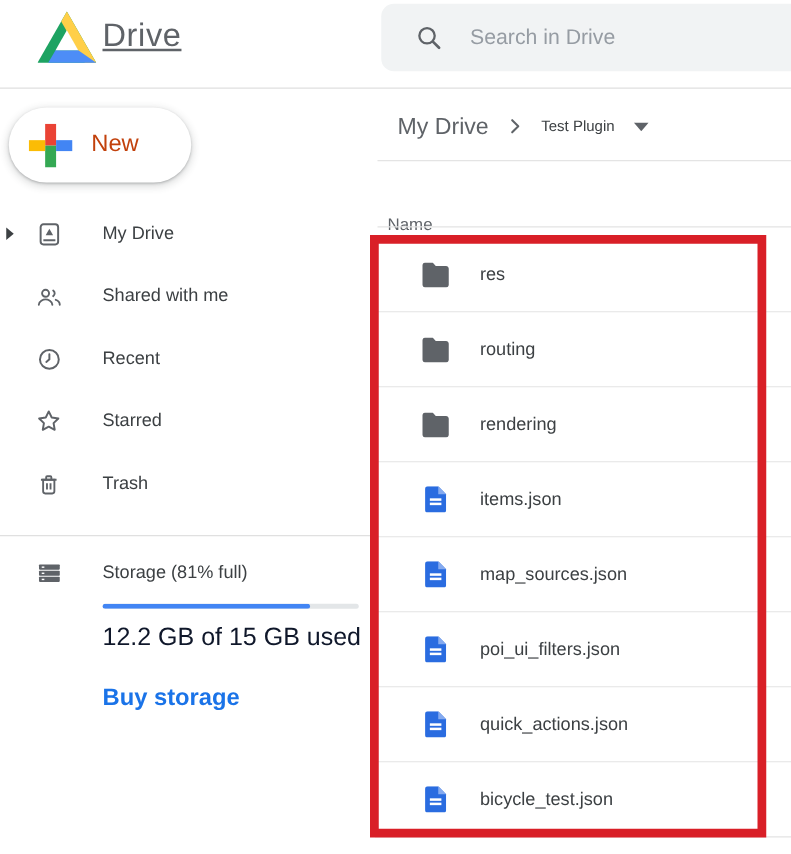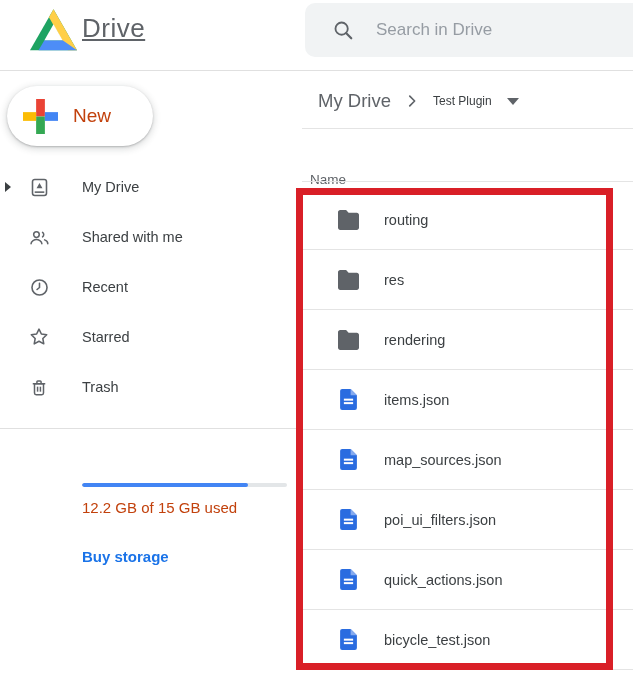--- a/index.html
+++ b/index.html
@@ -37,22 +37,22 @@
   #nav{left:0;top:162px;width:290px;}
   .nav-item{height:50px;display:flex;align-items:center;padding-left:28px;cursor:pointer;}
   .nav-item .nicon{width:22px;display:flex;justify-content:center;flex:0 0 auto;}
   .nav-item .nlbl{margin-left:32px;font-size:14.5px;color:#3c4043;}
   #sidebar-divider{left:0;top:428px;width:296px;height:1px;background:#e0e0e0;}
   #storage-row{left:0;top:433px;width:290px;height:50px;display:flex;align-items:center;padding-left:28px;cursor:pointer;}
   #storage-row .nicon{width:22px;display:flex;justify-content:center;}
   #storage-row .nlbl{margin-left:32px;font-size:14.5px;color:#3c4043;}
   #storage-bar{left:82px;top:483px;width:205px;height:4px;border-radius:2px;background:#e3e6e8;overflow:hidden;}
   #storage-fill{height:100%;background:#4285f4;border-radius:2px;}
-  #storage-usage{left:82px;top:499px;font-size:15px;color:#c2410c;}
-  #buy-storage{left:82px;top:548px;font-size:15px;color:#1a73e8;font-weight:bold;cursor:pointer;}
+  #storage-usage{left:82px;top:499px;font-size:20px;color:#0f172a;}
+  #buy-storage{left:82px;top:548px;font-size:19px;color:#1a73e8;font-weight:bold;cursor:pointer;}
 
   
   #breadcrumb{left:318px;top:86px;height:30px;display:flex;align-items:center;}
   #bc-root{font-size:18.5px;color:#5f6368;cursor:pointer;}
   #bc-chevron{margin:0 12px;display:flex;}
   #bc-current{font-size:12px;color:#3c4043;cursor:pointer;}
   #bc-caret{margin-left:15px;display:flex;cursor:pointer;}
   #breadcrumb-divider{left:302px;top:128px;width:331px;height:1px;background:#e4e4e4;}
   #col-name{left:310px;top:172px;font-size:13.5px;color:#5f6368;cursor:pointer;}
   #colhead-divider{left:302px;top:181px;width:331px;height:1px;background:#e4e4e4;}
@@ -159,20 +159,33 @@
           <line x1="10.3" y1="11" x2="10.3" y2="17"></line>
           <line x1="13.7" y1="11" x2="13.7" y2="17"></line>
         </svg>
       </span>
       <span class="nlbl">Trash</span>
     </div>
   </div>
 
   <div id="sidebar-divider" class="abs"></div>
 
+  <div id="storage-row" class="abs">
+    <span class="nicon">
+      <svg width="21" height="21" viewBox="0 0 24 24" fill="#5f6368">
+        <rect x="2.5" y="4.2" width="19" height="4.6" rx="0.7"></rect>
+        <rect x="2.5" y="9.8" width="19" height="4.6" rx="0.7"></rect>
+        <rect x="2.5" y="15.4" width="19" height="4.6" rx="0.7"></rect>
+        <rect x="5" y="5.9" width="2.4" height="1.3" fill="#fff"></rect>
+        <rect x="5" y="11.5" width="2.4" height="1.3" fill="#fff"></rect>
+        <rect x="5" y="17.1" width="2.4" height="1.3" fill="#fff"></rect>
+      </svg>
+    </span>
+    <span class="nlbl">Storage (81% full)</span>
+  </div>
 
   <div id="storage-bar" class="abs">
     <div id="storage-fill" style="width: 81%;"></div>
   </div>
   <div id="storage-usage" class="abs">12.2 GB of 15 GB used</div>
   <div id="buy-storage" class="abs">Buy storage</div>
 
   <div id="breadcrumb" class="abs">
     <span id="bc-root">My Drive</span>
     <span id="bc-chevron">
@@ -193,30 +206,30 @@
   <div id="colhead-divider" class="abs"></div>
 
   <div id="file-list" class="abs">
 
     <div class="file-row">
       <span class="ficon">
         <svg width="25" height="20" viewBox="0 0 24 20" fill="#5f6368">
           <path d="M1.5 2.2C1.5 1 2.5 0 3.7 0h5.9l2.5 2.7h8.2c1.2 0 2.2 1 2.2 2.2v12.9c0 1.2-1 2.2-2.2 2.2H3.7c-1.2 0-2.2-1-2.2-2.2z"></path>
         </svg>
       </span>
-      <span class="fname">routing</span>
+      <span class="fname">res</span>
     </div>
 
     <div class="file-row">
       <span class="ficon">
         <svg width="25" height="20" viewBox="0 0 24 20" fill="#5f6368">
           <path d="M1.5 2.2C1.5 1 2.5 0 3.7 0h5.9l2.5 2.7h8.2c1.2 0 2.2 1 2.2 2.2v12.9c0 1.2-1 2.2-2.2 2.2H3.7c-1.2 0-2.2-1-2.2-2.2z"></path>
         </svg>
       </span>
-      <span class="fname">res</span>
+      <span class="fname">routing</span>
     </div>
 
     <div class="file-row">
       <span class="ficon">
         <svg width="25" height="20" viewBox="0 0 24 20" fill="#5f6368">
           <path d="M1.5 2.2C1.5 1 2.5 0 3.7 0h5.9l2.5 2.7h8.2c1.2 0 2.2 1 2.2 2.2v12.9c0 1.2-1 2.2-2.2 2.2H3.7c-1.2 0-2.2-1-2.2-2.2z"></path>
         </svg>
       </span>
       <span class="fname">rendering</span>
     </div>

